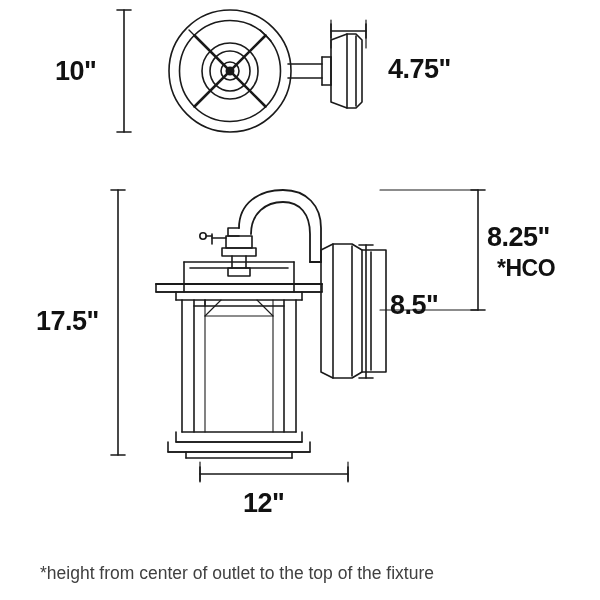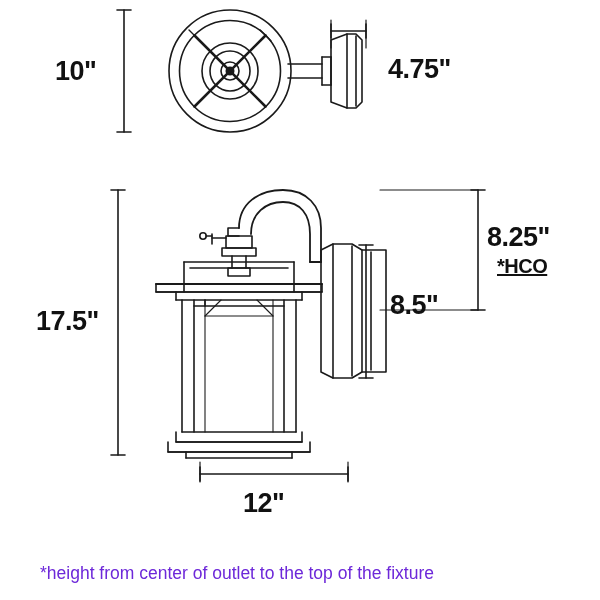--- a/index.html
+++ b/index.html
@@ -48,23 +48,22 @@
     font-size: 27px;
   }
   .lbl-825 {
     left: 487px;
     top: 222px;
     font-size: 27px;
   }
   .lbl-hco {
     left: 497px;
     top: 255px;
-    font-size: 20px;
+    font-size: 23px;
     font-weight: bold;
-    text-decoration: underline;
   }
   .lbl-85 {
     left: 390px;
     top: 290px;
     font-size: 27px;
   }
   .lbl-175 {
     left: 36px;
     top: 306px;
     font-size: 27px;
@@ -73,21 +72,21 @@
     left: 243px;
     top: 488px;
     font-size: 27px;
   }
   .footnote {
     position: absolute;
     left: 40px;
     top: 563px;
     font-size: 17.5px;
     font-family: "Liberation Sans", sans-serif;
-    color: #6d28d9;
+    color: #404040;
     white-space: nowrap;
   }
 </style>
 </head>
 <body>
 
 <div id="stage">
 
   <svg class="diagram" viewBox="0 0 600 600">
     <g fill="none" stroke="#1a1a1a" stroke-width="1.6" stroke-linecap="round" stroke-linejoin="round">

